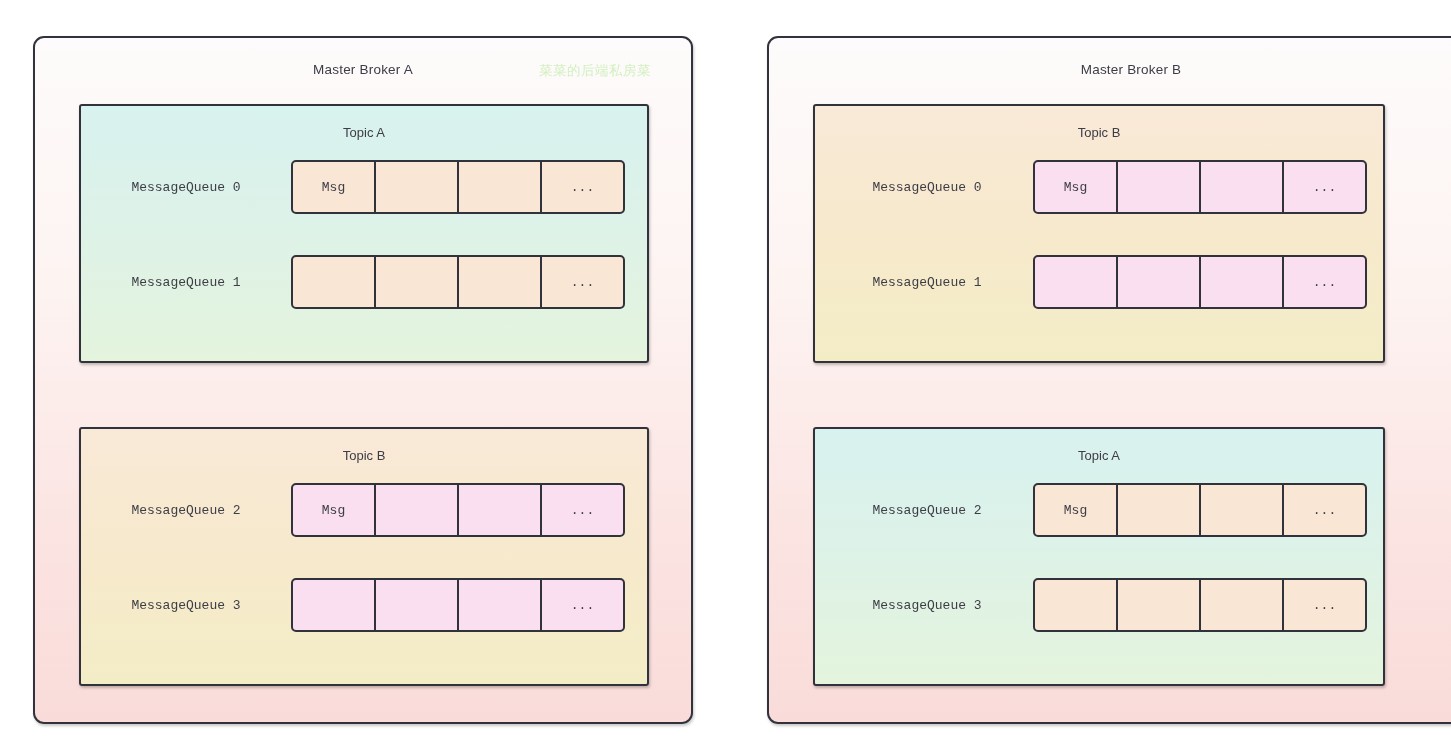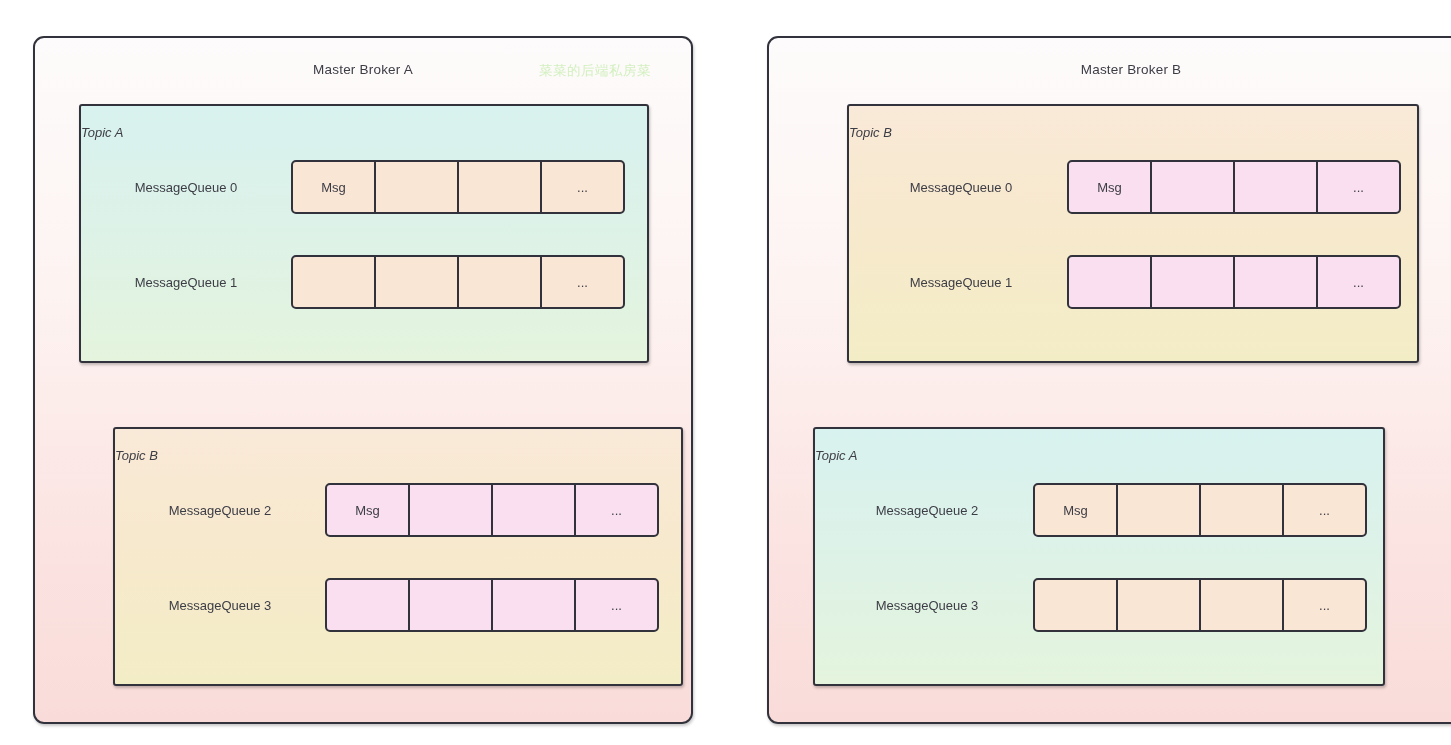--- a/index.html
+++ b/index.html
@@ -61,41 +61,42 @@
     box-sizing: border-box;
     border: 2px solid #32323c;
     border-radius: 3px;
     box-shadow: 1px 2px 3px rgba(0,0,0,0.24);
     left: 44px;
     width: 570px;
   }
   #broker-b .topic { left: 44px; width: 572px; }
 
   .topic-cyan  { background: linear-gradient(180deg, #d8f2ef 0%, #ddf2e8 45%, #e4f4dd 100%); }
-  .topic-peach { background: linear-gradient(180deg, #f9e9d8 0%, #f7e9cd 45%, #f3edc6 100%); margin-left: 34px; }
+  .topic-peach { background: linear-gradient(180deg, #f9e9d8 0%, #f7e9cd 45%, #f3edc6 100%); }
 
   .topic-top    { top: 66px;  height: 259px; }
   .topic-bottom { top: 389px; height: 259px; }
 
   .topic-title {
     position: absolute;
     top: 19px;
     left: 0;
     width: 100%;
+    text-align: center;
     font-size: 13px;
     color: #3d3d46;
-    font-style: italic;
   }
 
   
   .queue-row {
     position: absolute;
     height: 56px;
     display: flex;
     align-items: center;
+    font-family: Liberation Mono, monospace;
   }
   .queue-row.row-0 { top: 53px; }
   .queue-row.row-1 { top: 148px; }
 
   #broker-a .queue-row { left: 0px; width: 566px; }
   #broker-b .queue-row { left: 6px; width: 566px; }
 
   .queue-label {
     width: 210px;
     text-align: center;

